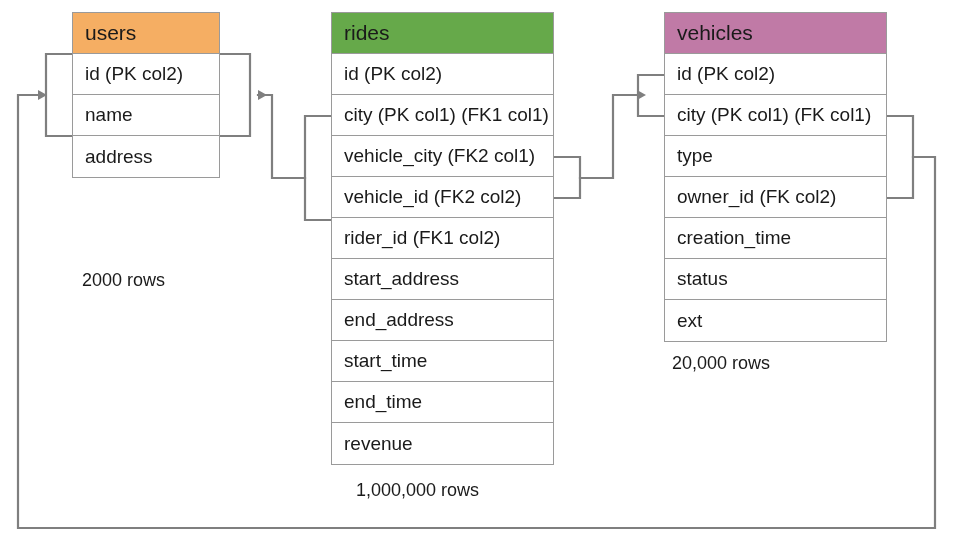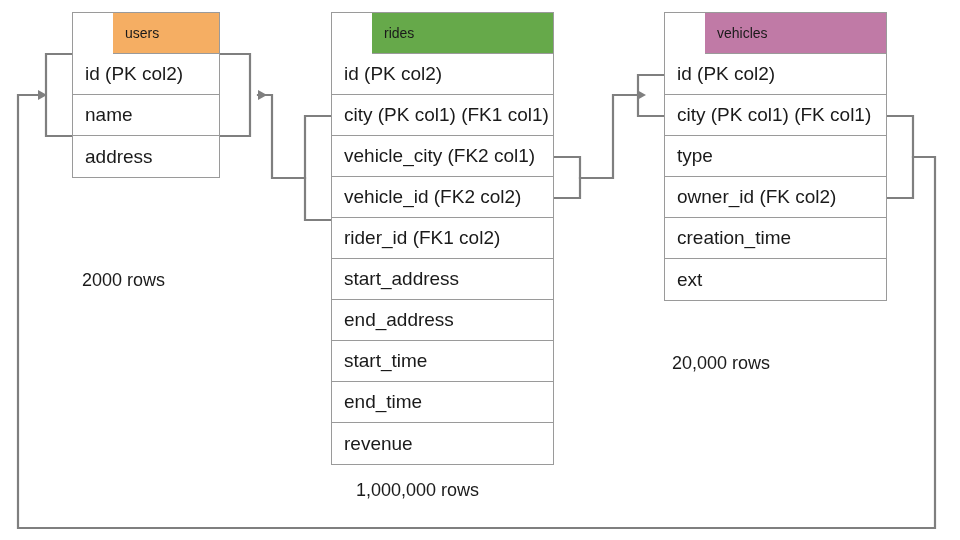--- a/index.html
+++ b/index.html
@@ -29,23 +29,22 @@
     box-sizing: border-box;
     background: #ffffff;
   }
   .entity-header {
     height: 41px;
     box-sizing: border-box;
     border-bottom: 1px solid #9a9a9a;
     display: flex;
     align-items: center;
     padding: 0 0 0 12px;
-    font-size: 14px;
+    font-size: 21px;
     color: #1a1a1a;
-    margin-left: 40px;
   }
   .entity-field {
     height: 41px;
     box-sizing: border-box;
     border-bottom: 1px solid #9a9a9a;
     display: flex;
     align-items: center;
     padding: 0 0 0 12px;
     font-size: 19px;
     color: #1a1a1a;
@@ -128,17 +127,18 @@
 
   <div class="entity" style="left:664px; top:12px; width:223px;">
     <div class="entity-header" style="background:#c07aa6;">
       <span>vehicles</span>
     </div>
     <div class="entity-field">id (PK col2)</div>
     <div class="entity-field">city (PK col1) (FK col1)</div>
     <div class="entity-field">type</div>
     <div class="entity-field">owner_id (FK col2)</div>
     <div class="entity-field">creation_time</div>
+    <div class="entity-field">status</div>
     <div class="entity-field">ext</div>
   </div>
   <div class="row-caption" style="left:672px; top:353px;">20,000 rows</div>
 
 </div>
 
 </body></html>

